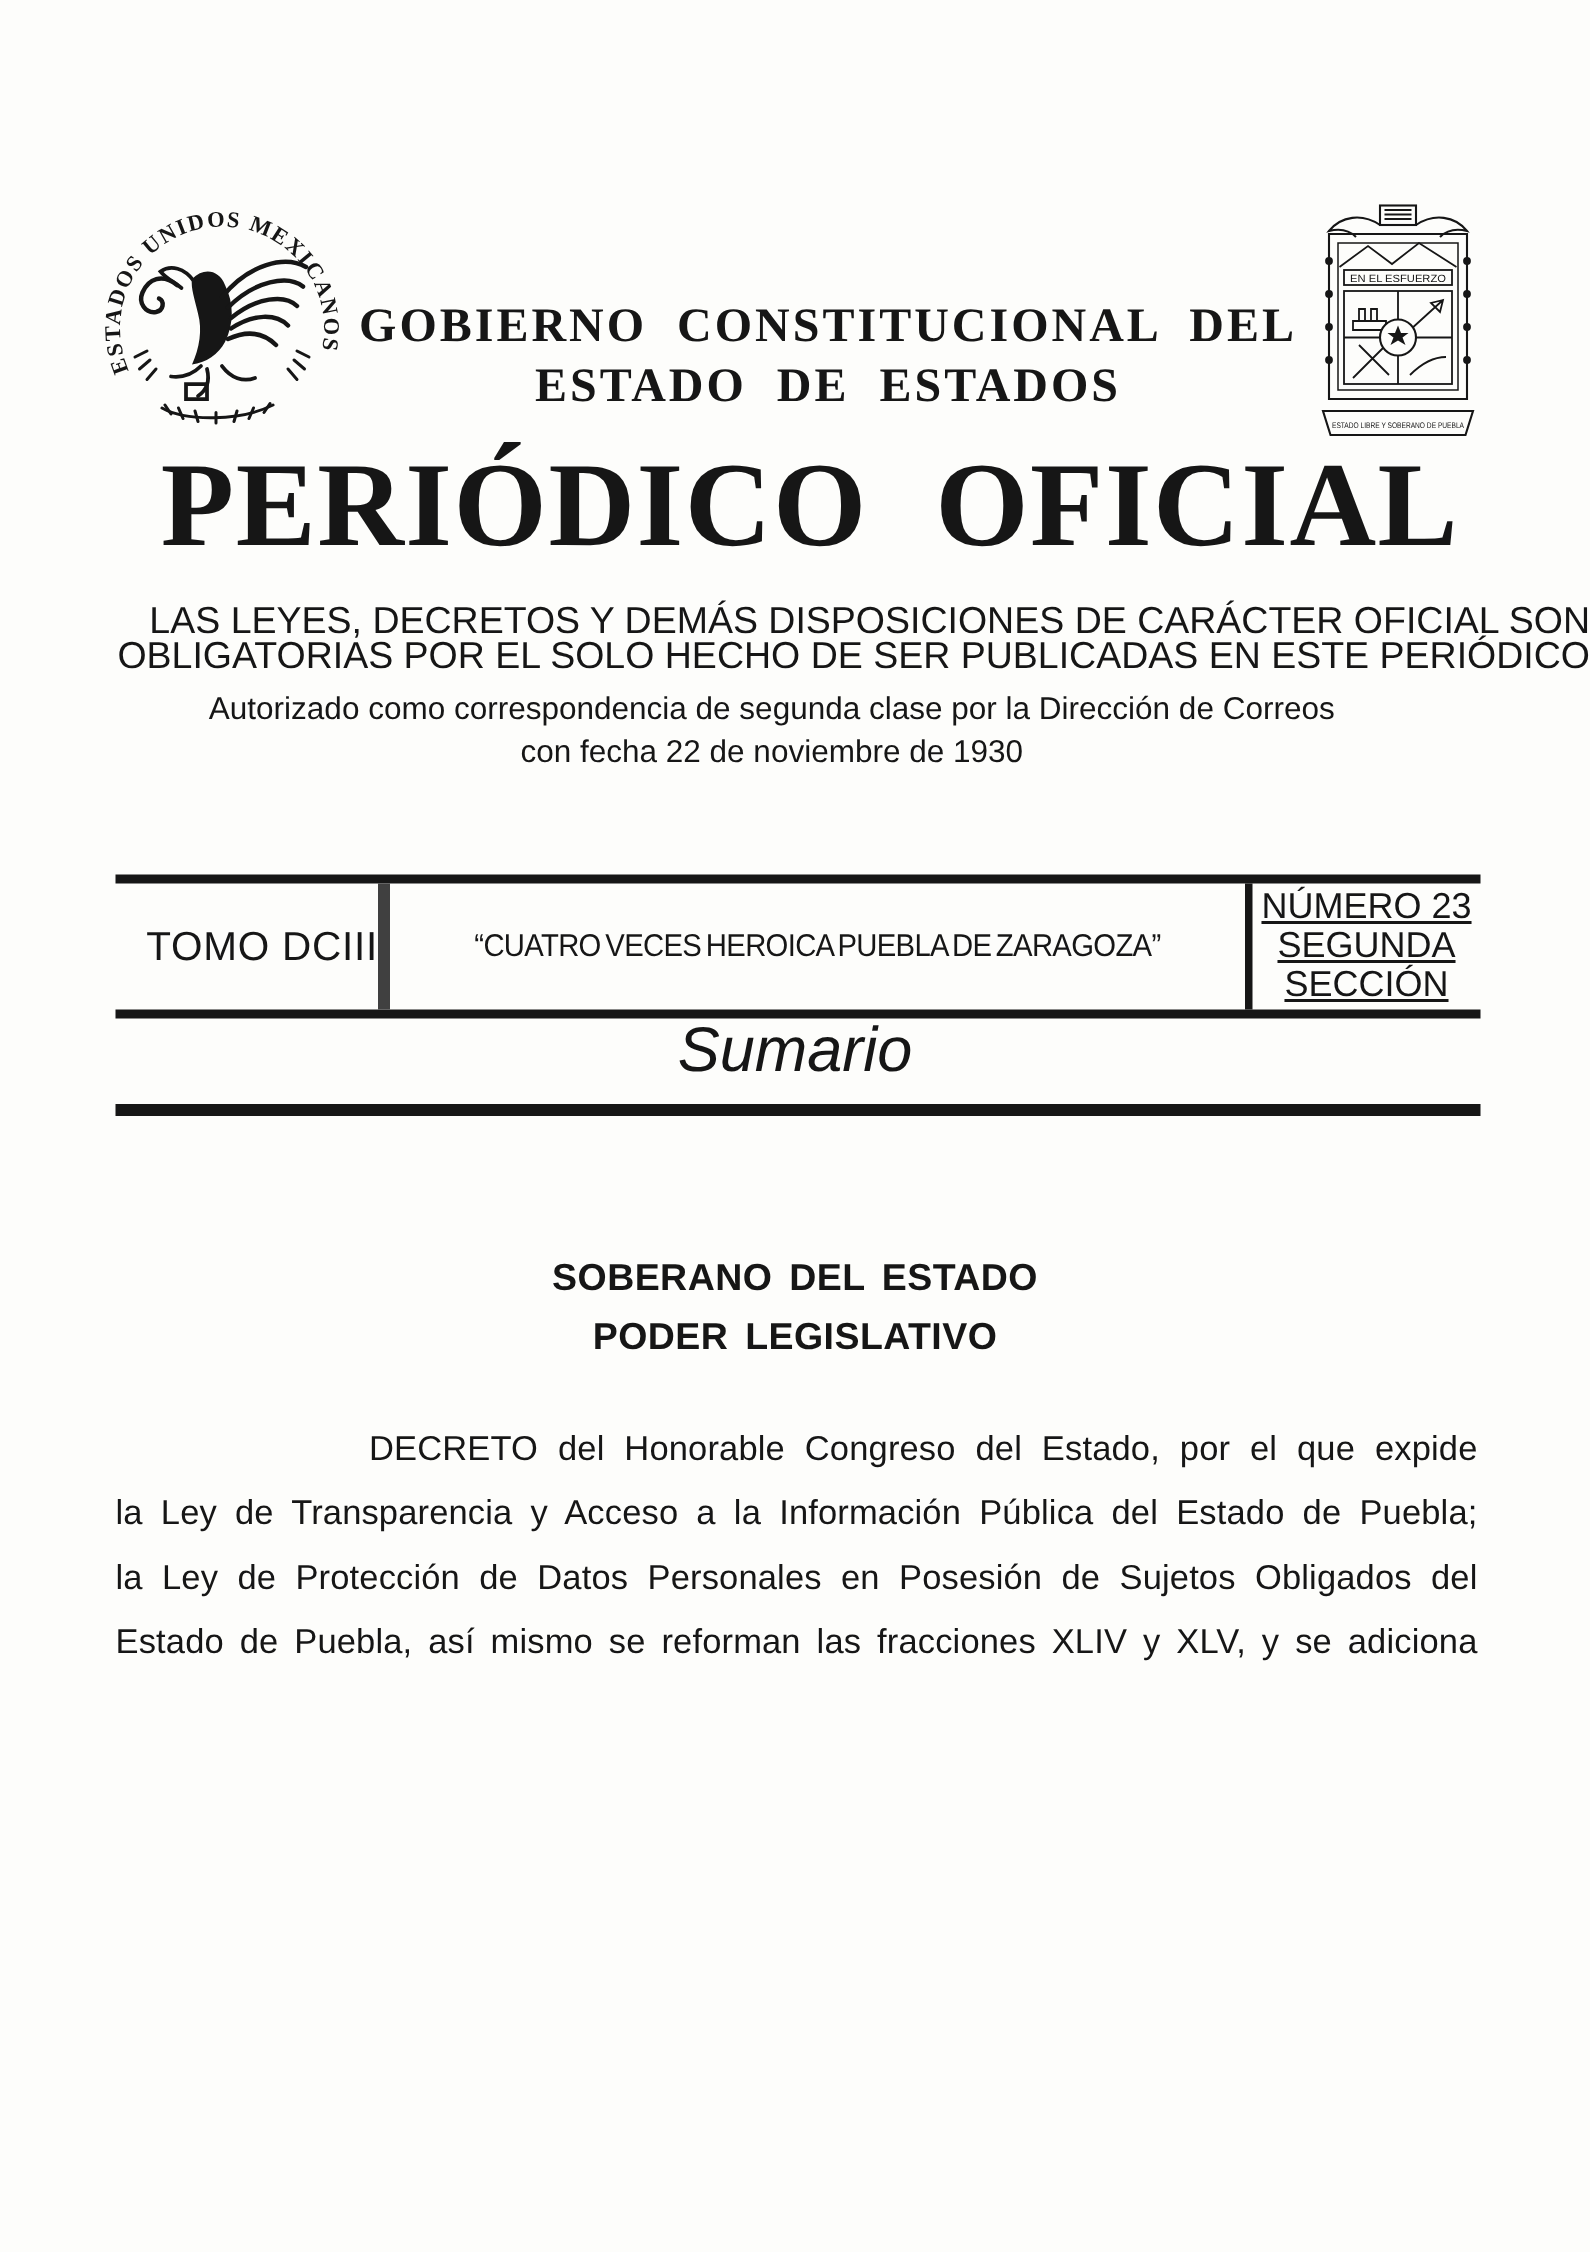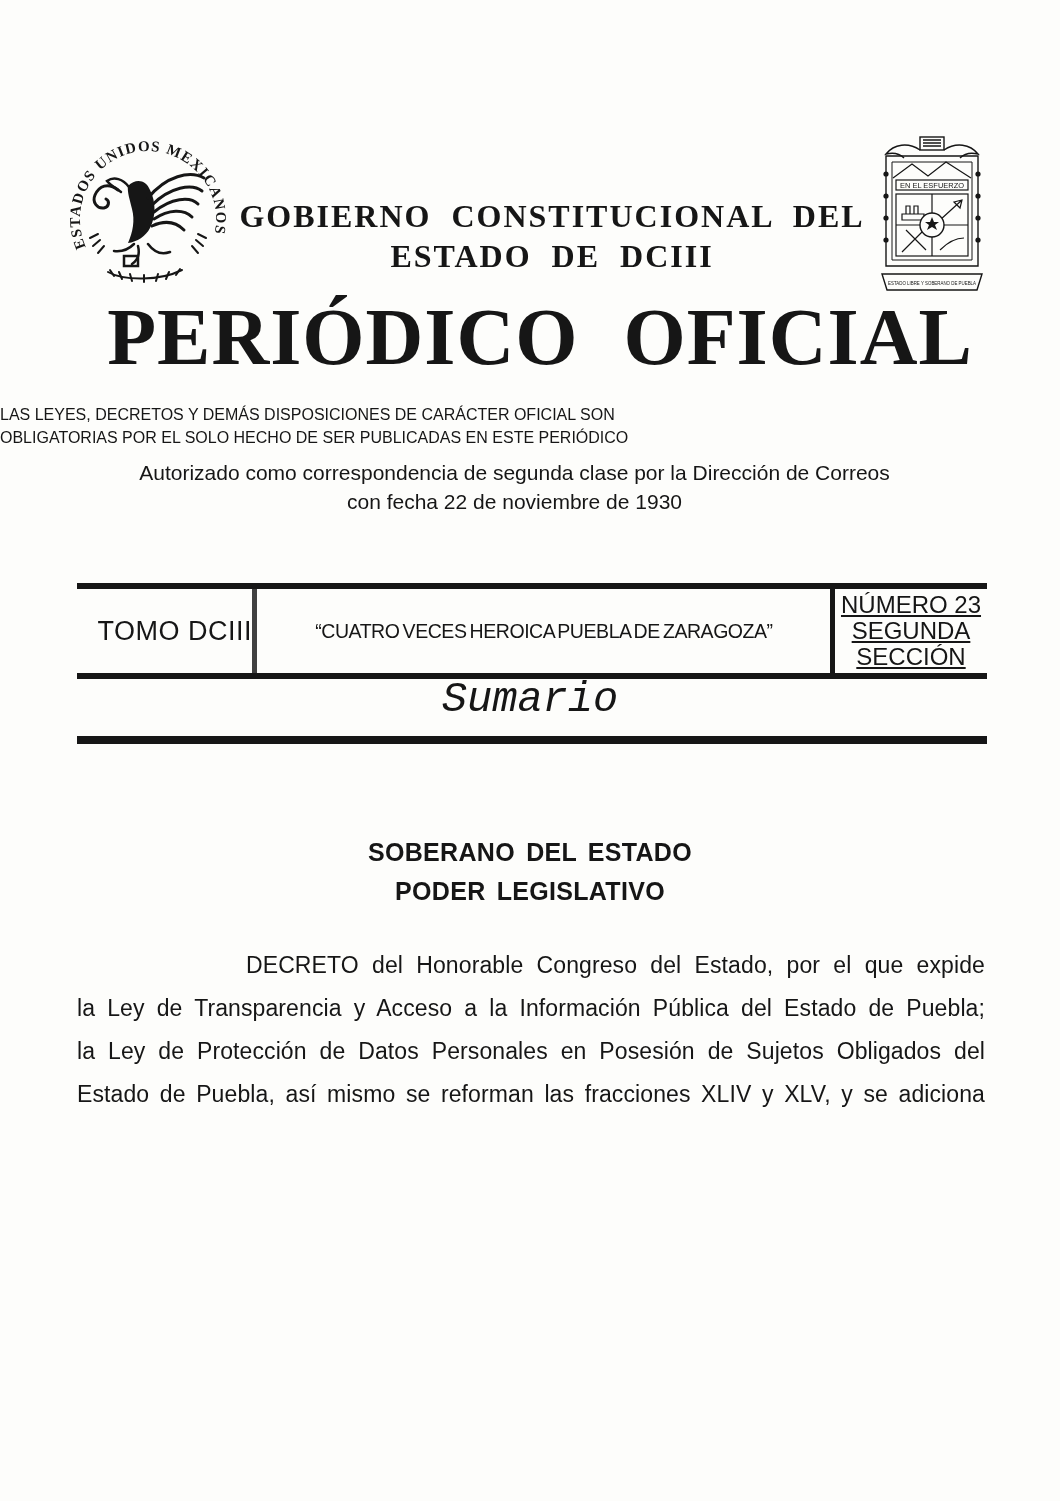--- a/index.html
+++ b/index.html
@@ -22,53 +22,53 @@
     white-space:nowrap;
   }
   .main-title {
     position:absolute; left:10px; top:294px; width:1060px;
     text-align:center; font-family:"Liberation Serif", serif; font-weight:bold;
     font-size:80px; line-height:86px; letter-spacing:1px; word-spacing:24px;
     white-space:nowrap;
   }
   .legal-notice {
     position:absolute; left:0; top:403px; width:1060px;
-    text-align:left; font-size:16px; line-height:23px; letter-spacing:0px;
+    text-align:right; font-size:25px; line-height:23px; letter-spacing:0px;
   }
   .authorization {
     position:absolute; left:0; top:458px; width:1029px;
     text-align:center; font-size:21px; line-height:29px;
   }
 
   
   .masthead-bar {
     position:absolute; left:77px; top:583px; width:910px; height:96px;
     box-sizing:border-box; border-top:6px solid #161616; border-bottom:6px solid #161616;
     display:flex;
   }
   .cell-tome {
     width:175px; display:flex; align-items:center; justify-content:flex-end;
     font-size:27px; letter-spacing:0.5px;
   }
   .cell-motto {
     flex:1; box-sizing:border-box;
-    border-left:5px solid #404040; border-right:5px solid #161616;
+    border-left:8px solid #404040; border-right:5px solid #161616;
     display:flex; flex-direction:column; align-items:center; justify-content:center;
   }
   .motto-line { font-size:21px; letter-spacing:-0.5px; word-spacing:-2px; transform:scaleX(0.93); white-space:nowrap; }
   .date-line  { font-size:22px; margin-top:5px; letter-spacing:0.3px; white-space:nowrap; }
   .cell-number {
     width:152px; display:flex; flex-direction:column; align-items:center; justify-content:center;
     font-size:24px; line-height:26px; text-align:center;text-decoration:underline;
   }
 
   
   .sumario {
     position:absolute; left:0; top:676px; width:1060px; text-align:center;
-    font-family:Liberation Mono, monospace; font-style:italic;
+    font-family:Liberation Sans, sans-serif; font-style:italic;
     font-size:42px; line-height:48px;
   }
   .rule {
     position:absolute; left:77px; top:736px; width:910px; height:8px; background:#161616;
   }
 
   
   .section-heading {
     position:absolute; left:0; top:833px; width:1060px; text-align:center;
     font-weight:bold; font-size:25px; line-height:39px; word-spacing:4px; letter-spacing:0.3px;
@@ -175,21 +175,21 @@
       <circle cx="62" cy="91" r="12" fill="#fdfdfb" stroke="#161616" stroke-width="1.4"></circle>
       <path d="M62,83 l2,5 5,0 -4,3 2,5 -5,-3 -5,3 2,-5 -4,-3 5,0 z" fill="#161616"></path>
 
       <path d="M12,140 H112 L107,156 H17 Z" fill="none" stroke="#161616" stroke-width="1.4"></path>
       <text x="62" y="151" font-size="5.4" text-anchor="middle" textLength="88" lengthAdjust="spacingAndGlyphs" font-family="Liberation Sans, sans-serif">ESTADO LIBRE Y SOBERANO DE PUEBLA</text>
     </svg>
   </div>
 
   <div class="gov-header">
     <div>GOBIERNO CONSTITUCIONAL DEL</div>
-    <div>ESTADO DE DCIII</div>
+    <div>ESTADO DE ESTADOS</div>
   </div>
 
   <div class="main-title">PERIÓDICO OFICIAL</div>
 
   <div class="legal-notice">
     <div>LAS LEYES, DECRETOS Y DEMÁS DISPOSICIONES DE CARÁCTER OFICIAL SON</div>
     <div>OBLIGATORIAS POR EL SOLO HECHO DE SER PUBLICADAS EN ESTE PERIÓDICO</div>
   </div>
 
   <div class="authorization">

